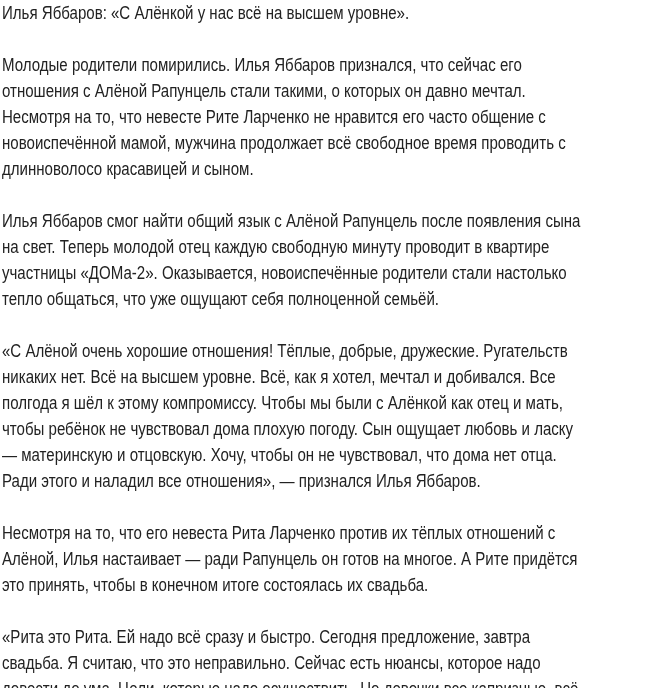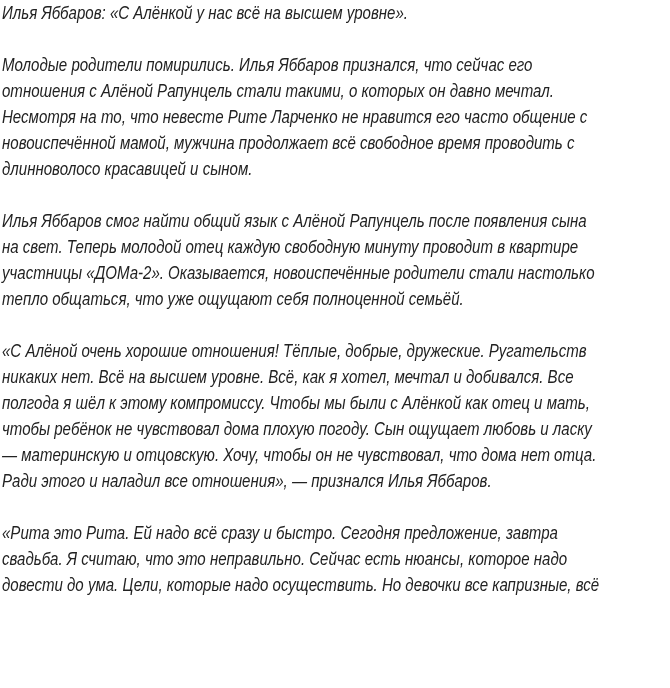--- a/index.html
+++ b/index.html
@@ -18,21 +18,20 @@
       padding: 0 0 0 2px;
       box-sizing: border-box;
       color: #222222;
       font-family: "Liberation Sans", sans-serif;
       font-size: 17.5px;
       line-height: 26px;
     }
     .para {
       margin: 0 0 26px 0;
       white-space: nowrap;
-      font-style: italic;
     }
     .line {
       display: block;
       height: 26px;
       transform-origin: 0 50%;
       transform: scaleX(0.86);
       width: 780px;
     }
     .title-para {
       margin-top: 0px;
@@ -63,20 +62,25 @@
 
   <p class="para">
     <span class="line">«С Алёной очень хорошие отношения! Тёплые, добрые, дружеские. Ругательств</span>
     <span class="line">никаких нет. Всё на высшем уровне. Всё, как я хотел, мечтал и добивался. Все</span>
     <span class="line">полгода я шёл к этому компромиссу. Чтобы мы были с Алёнкой как отец и мать,</span>
     <span class="line">чтобы ребёнок не чувствовал дома плохую погоду. Сын ощущает любовь и ласку</span>
     <span class="line">— материнскую и отцовскую. Хочу, чтобы он не чувствовал, что дома нет отца.</span>
     <span class="line">Ради этого и наладил все отношения», — признался Илья Яббаров.</span>
   </p>
 
+  <p class="para">
+    <span class="line">Несмотря на то, что его невеста Рита Ларченко против их тёплых отношений с</span>
+    <span class="line">Алёной, Илья настаивает — ради Рапунцель он готов на многое. А Рите придётся</span>
+    <span class="line">это принять, чтобы в конечном итоге состоялась их свадьба.</span>
+  </p>
 
   <p class="para">
     <span class="line">«Рита это Рита. Ей надо всё сразу и быстро. Сегодня предложение, завтра</span>
     <span class="line">свадьба. Я считаю, что это неправильно. Сейчас есть нюансы, которое надо</span>
     <span class="line">довести до ума. Цели, которые надо осуществить. Но девочки все капризные, всё</span>
 
   </p>
 </div>
 
 </body></html>

